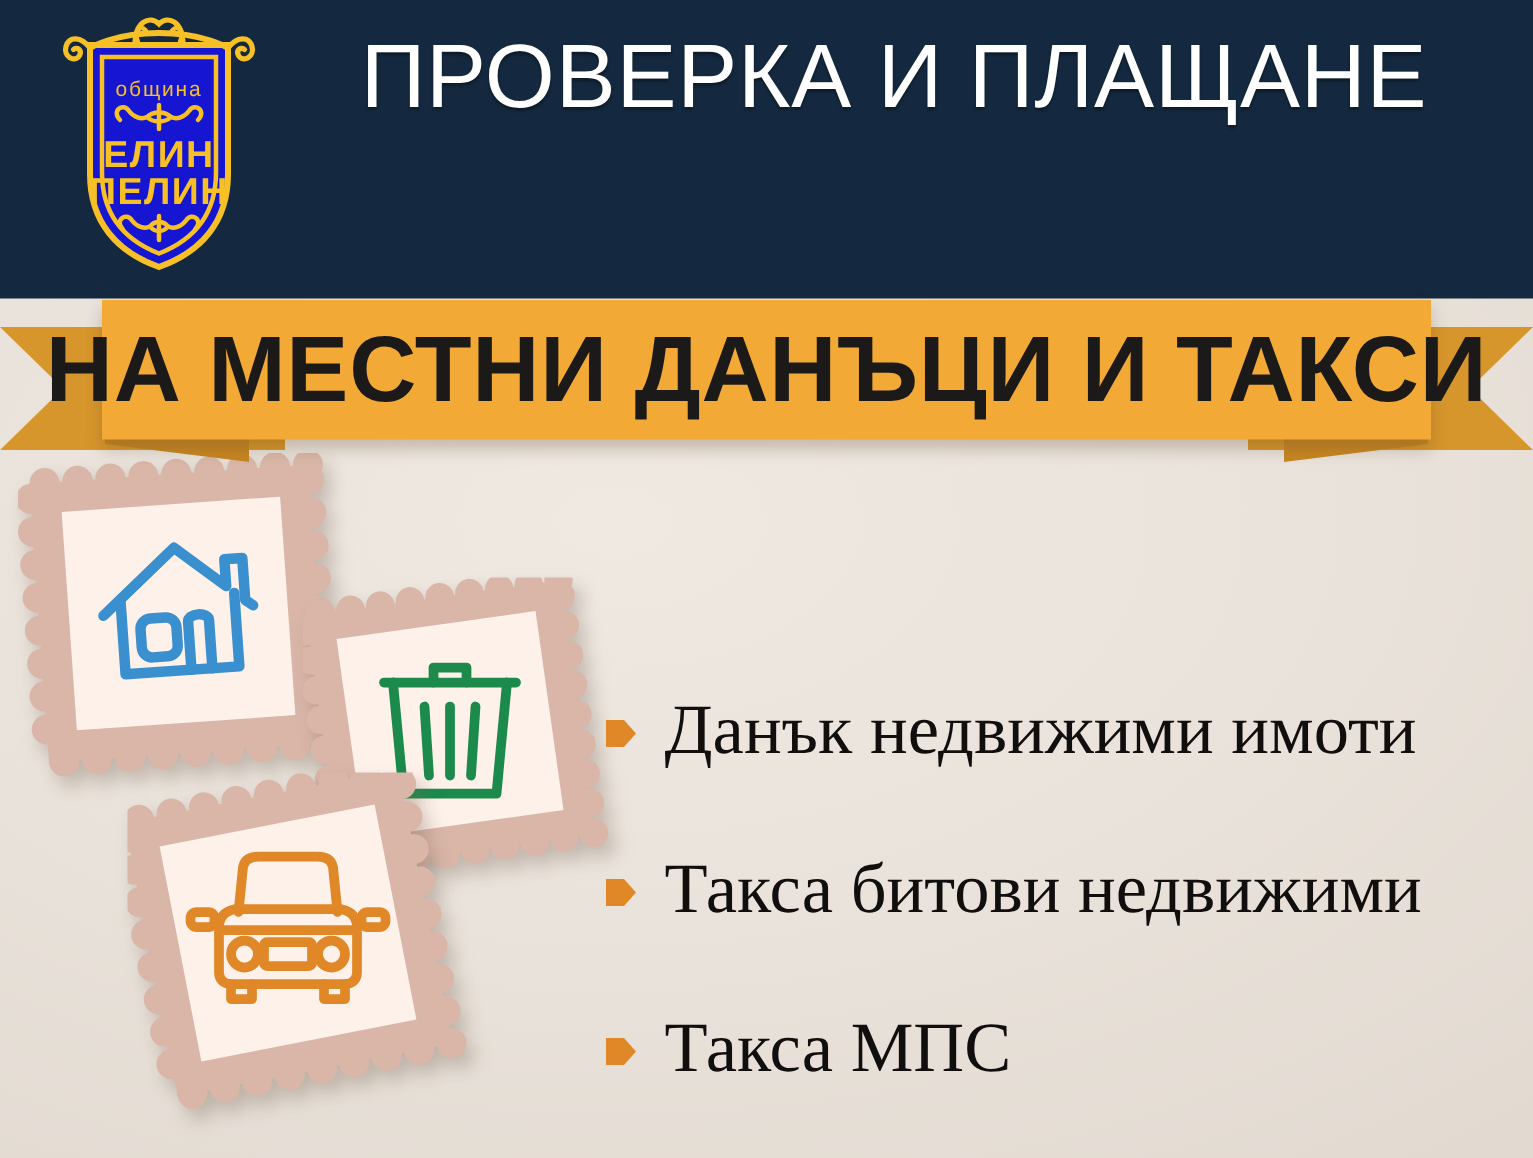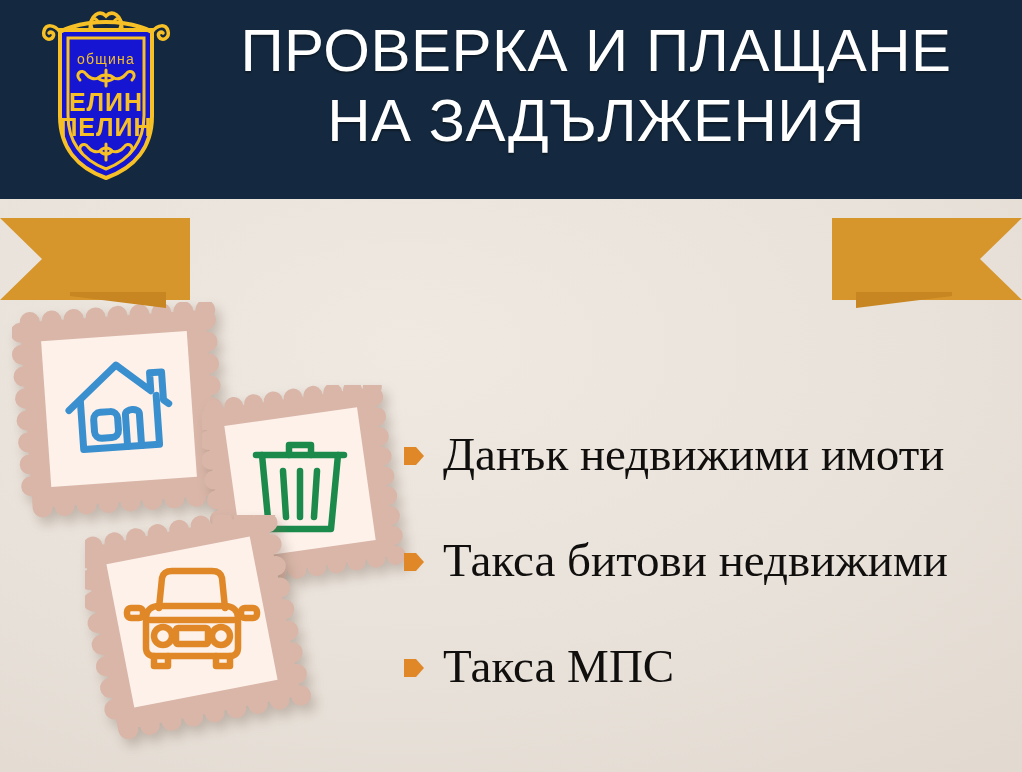--- a/index.html
+++ b/index.html
@@ -134,21 +134,21 @@
   .stamp svg { display: block; }
 
   .stamp-house { left: 12px;  top: 12px;  }
   .stamp-trash { left: 202px; top: 95px;  }
   .stamp-car   { left: 85px;  top: 225px; }
 
   
   .bullets {
     position: absolute;
     left: 403px;
-    top: 401px;
+    top: 434px;
     width: 612px;
     z-index: 4;
     text-align: center;
   }
   .bullet-row {
     display: flex;
     align-items: center;
     height: 106px;
   }
   .bullet-marker {
@@ -210,29 +210,31 @@
           <path d="M46 145 C40 139 48 133 52 139 C55 143 60 145 64 143"></path>
           <path d="M94 145 C100 139 92 133 88 139 C85 143 80 145 76 143"></path>
           <path d="M64 143 C67 139 73 139 76 143 C73 147 67 147 64 143 Z"></path>
           <path d="M70 136 L70 152"></path>
         </g>
       </svg>
     </div>
 
     <div class="header-title">
       <span>ПРОВЕРКА И ПЛАЩАНЕ</span>
-      <span class="l2">НА ЗАДЪЛЖЕНИЯ</span>
     </div>
   </div>
 
   <div class="ribbon">
     <div class="ribbon-tail left"></div>
     <div class="ribbon-tail right"></div>
     <div class="ribbon-fold-left"></div>
     <div class="ribbon-fold-right"></div>
+    <div class="ribbon-band">
+      <span class="ribbon-text">НА МЕСТНИ ДАНЪЦИ И ТАКСИ</span>
+    </div>
   </div>
 
   <div class="stamps">
 
     <div class="stamp stamp-house">
       <svg width="240" height="240" viewBox="0 0 240 240" xmlns="http://www.w3.org/2000/svg">
         <defs>
           <mask id="scallop-house">
             <rect x="0" y="0" width="240" height="240" fill="black"></rect>
             <g fill="white">

